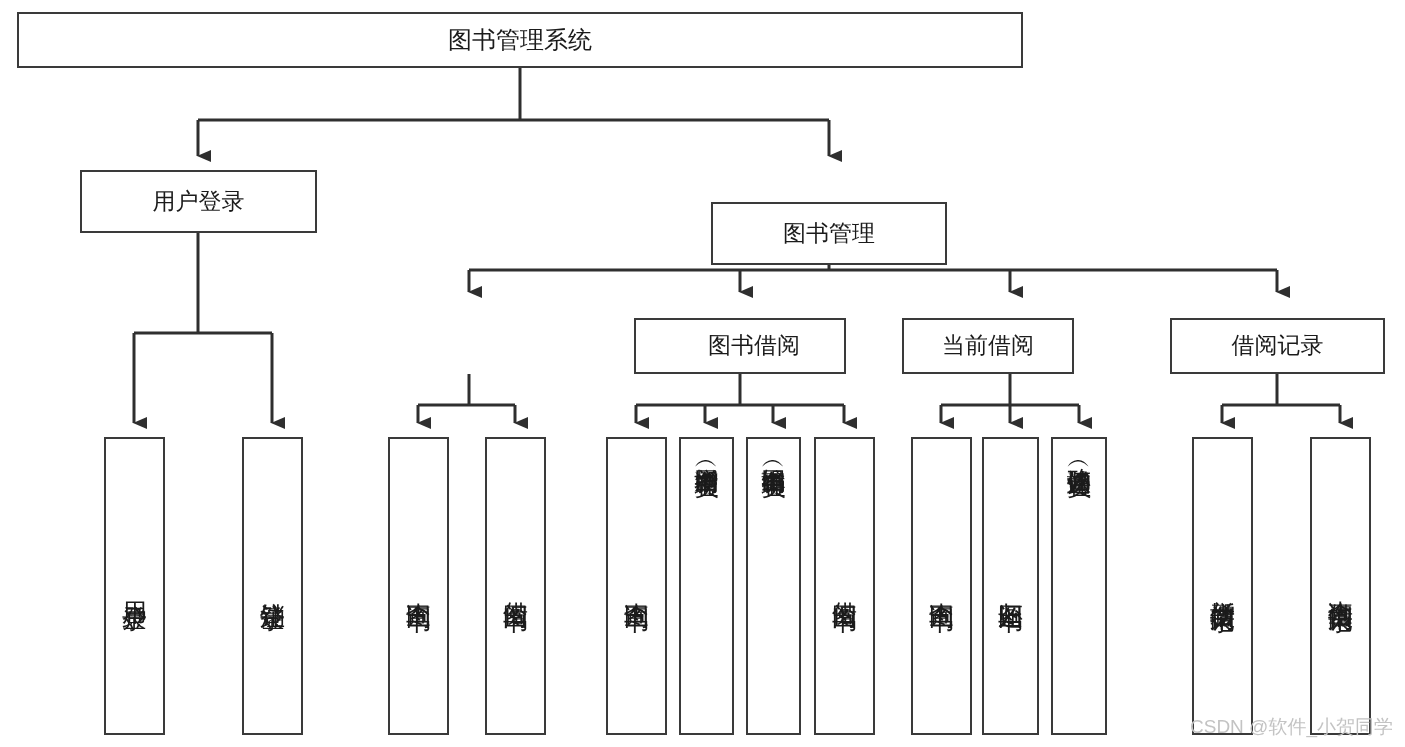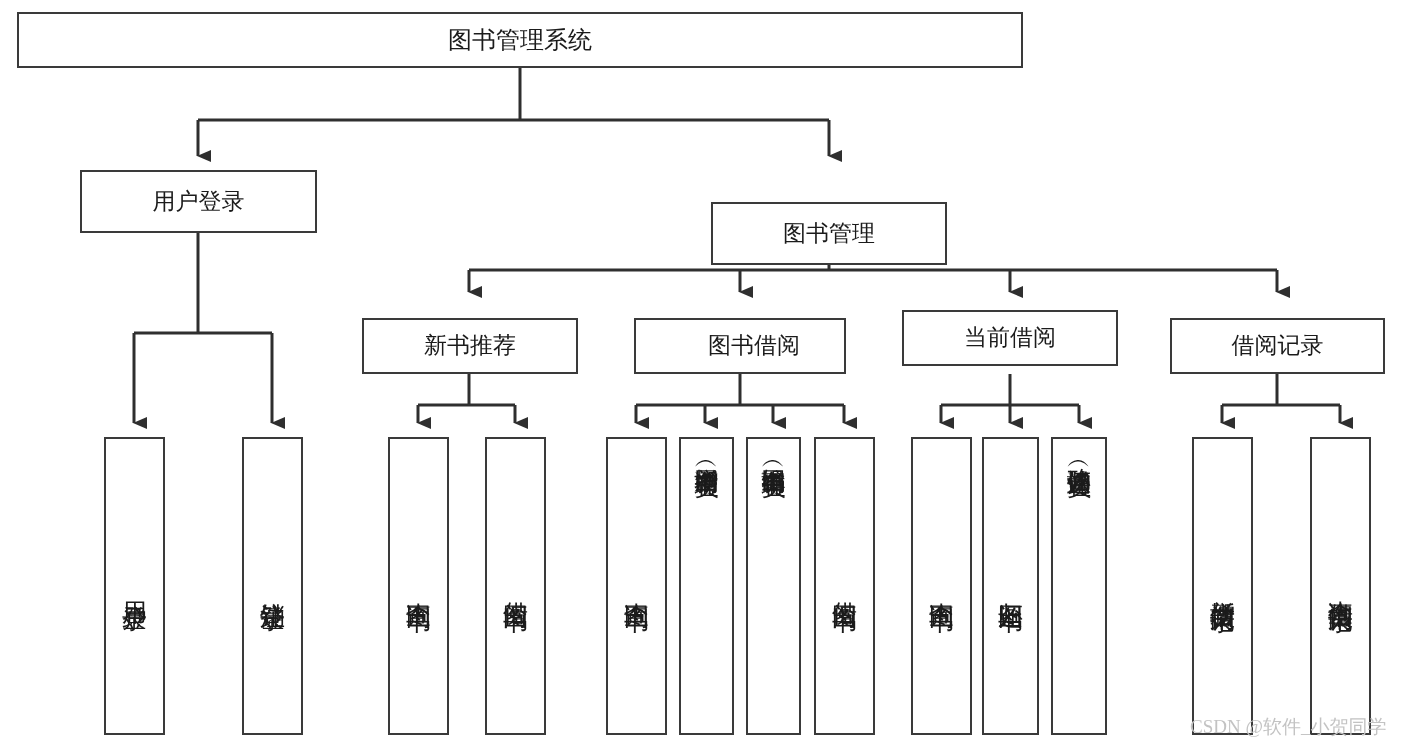--- a/index.html
+++ b/index.html
@@ -65,21 +65,21 @@
     align-items: center;
     padding-top: 0;
   }
   .watermark {
     position: absolute;
     left: 1190px;
     top: 714px;
     font-size: 19px;
     color: #c3c3c3;
     white-space: nowrap;
-    font-family: Liberation Serif, serif;
+    font-family: Liberation Sans, sans-serif;
   }
 </style>
 </head>
 <body>
 
 <div id="stage">
 
   <svg class="wires" viewBox="0 0 1405 747" xmlns="http://www.w3.org/2000/svg">
     <defs>
       <marker id="arrow" viewBox="0 0 12 14" refX="6" refY="13" markerWidth="12" markerHeight="14" orient="auto-start-reverse" markerUnits="userSpaceOnUse">
@@ -134,27 +134,24 @@
     <span class="lbl">图书管理系统</span>
   </div>
 
   <div class="node horiz" style="left:80px; top:170px; width:237px; height:63px;">
     <span class="lbl">用户登录</span>
   </div>
   <div class="node horiz" style="left:711px; top:170px; width:236px; height:63px;margin-top:32px;">
     <span class="lbl">图书管理</span>
   </div>
 
-  <div class="node horiz" style="left:362px; top:318px; width:216px; height:56px;">
-    <span class="lbl">新书推荐</span>
-  </div>
   <div class="node horiz" style="left:634px; top:318px; width:212px; height:56px;padding-left:28px;">
     <span class="lbl">图书借阅</span>
   </div>
-  <div class="node horiz" style="left:902px; top:310px; width:216px; height:56px;">
+  <div class="node horiz" style="left:902px; top:318px; width:172px; height:56px;">
     <span class="lbl">当前借阅</span>
   </div>
   <div class="node horiz" style="left:1170px; top:318px; width:215px; height:56px;">
     <span class="lbl">借阅记录</span>
   </div>
 
   <div class="node vert centerv" style="left:104px; top:437px; width:61px; height:298px;">
     <span class="lbl">用户登录</span>
   </div>
   <div class="node vert centerv" style="left:242px; top:437px; width:61px; height:298px;">

